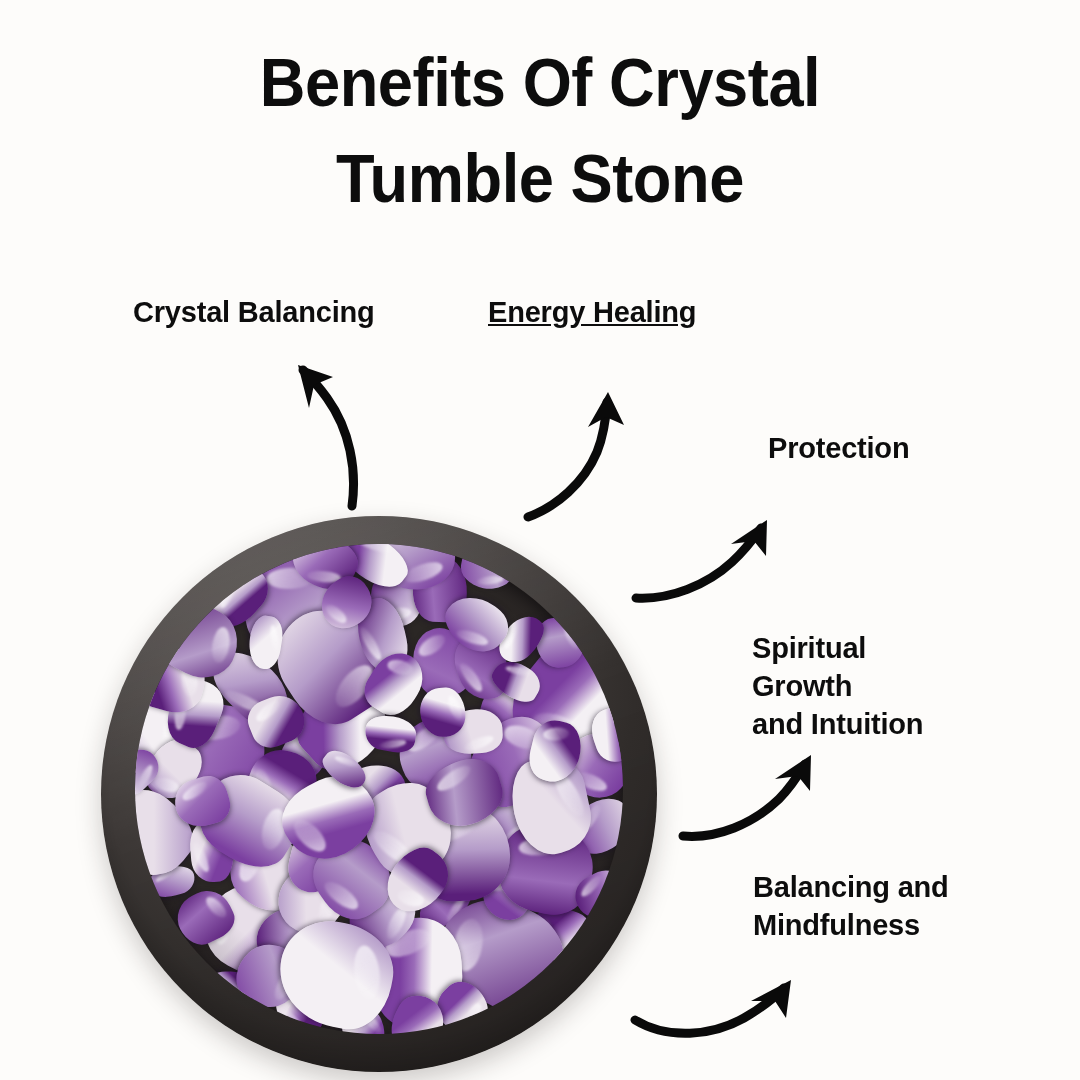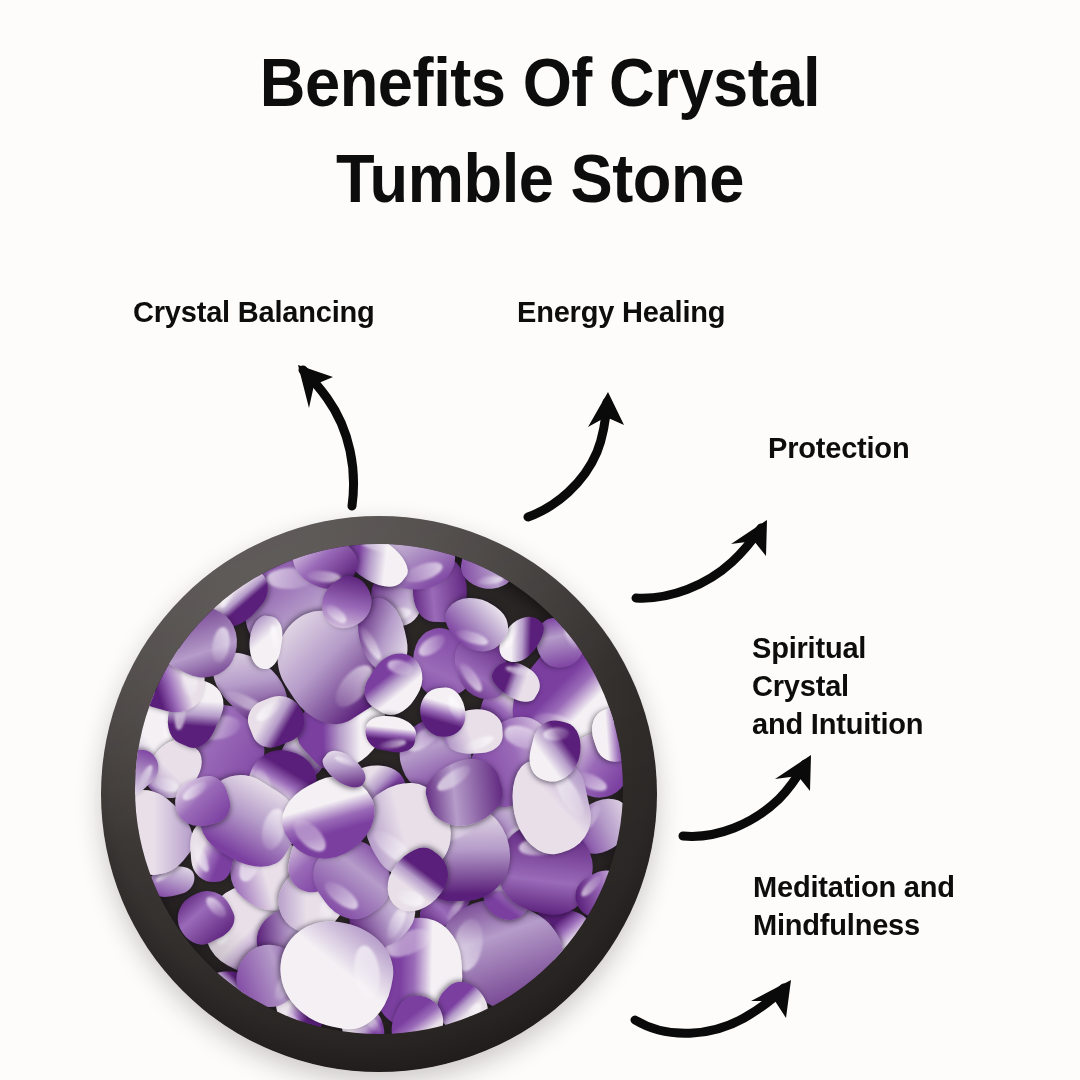--- a/index.html
+++ b/index.html
@@ -47,21 +47,21 @@
     position: absolute;
     font-family: "Liberation Sans", sans-serif;
     font-weight: bold;
     font-size: 29px;
     line-height: 38px;
     color: #0d0d0d;
     white-space: pre-line;
     letter-spacing: -0.2px;
   }
   .label.lbl-chakra      { left: 133px; top: 293px; }
-  .label.lbl-energy      { left: 517px; top: 293px; }
+  .label.lbl-energy      { left: 488px; top: 293px; text-decoration: underline; }
   .label.lbl-protection  { left: 768px; top: 429px; }
   .label.lbl-spiritual   { left: 752px; top: 629px; }
   .label.lbl-meditation  { left: 753px; top: 868px; }
 
   
   .arrows {
     position: absolute;
     inset: 0;
     width: 1080px;
     height: 1080px;
@@ -263,18 +263,18 @@
 
     <g>
       <path class="arrow-stroke" stroke-width="9" d="M635,1020 C668,1040 712,1036 744,1018 C763,1007 776,996 784,988"></path>
       <path class="arrow-head" d="M791,980 L786,1018 L775,1001 L751,1001 Z"></path>
     </g>
   </svg>
 
   <div class="label lbl-chakra">Crystal Balancing</div>
   <div class="label lbl-energy">Energy Healing</div>
   <div class="label lbl-protection">Protection</div>
-  <div class="label lbl-spiritual">Spiritual Crystal
+  <div class="label lbl-spiritual">Spiritual Growth
 and Intuition</div>
-  <div class="label lbl-meditation">Meditation and
+  <div class="label lbl-meditation">Balancing and
 Mindfulness</div>
 
 </div>
 
 </body></html>

